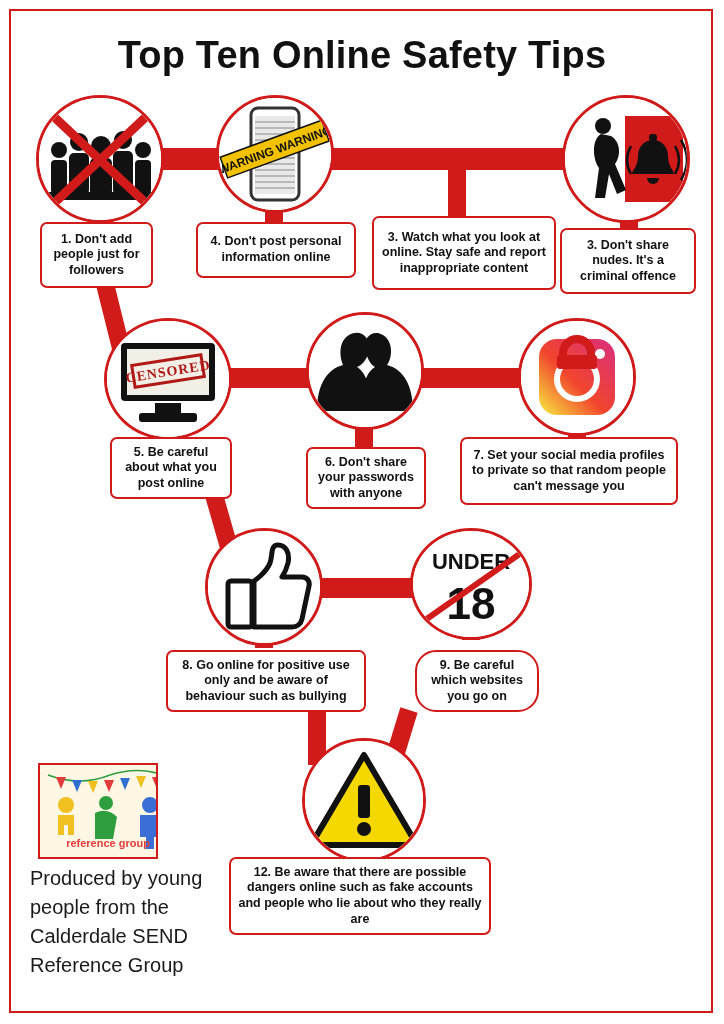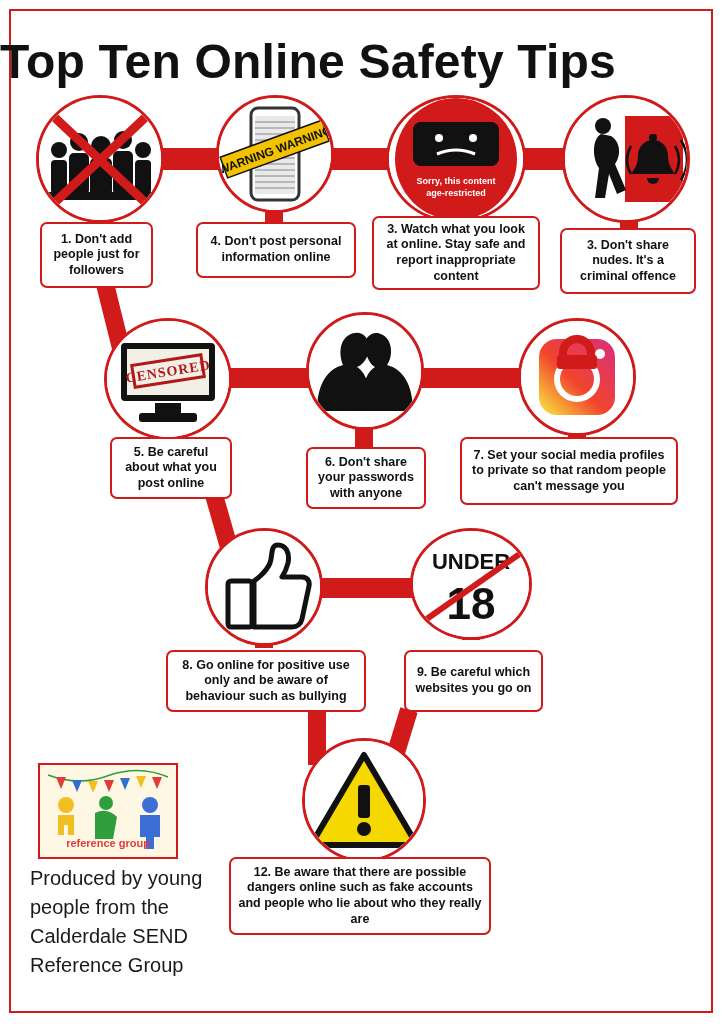--- a/index.html
+++ b/index.html
@@ -24,22 +24,22 @@
     width: 704px;
     height: 1004px;
     border: 2px solid #d11a1a;
     box-sizing: border-box;
   }
   .title {
     position: absolute;
     left: 0;
     top: 34px;
     width: 724px;
-    text-align: left;
-    font-size: 48px;
+    text-align: center;
+    font-size: 38px;
     font-weight: bold;
     color: #111111;
     letter-spacing: 0.2px;
   }
 
   
   .bar {
     position: absolute;
     background: #d11a1a;
   }
@@ -71,21 +71,21 @@
     display: flex;
     align-items: center;
     justify-content: center;
   }
 
   
   .footer-logo {
     position: absolute;
     left: 38px;
     top: 763px;
-    width: 140px;
+    width: 120px;
     height: 96px;
     border: 2px solid #d11a1a;
     background: #737373;
     box-sizing: border-box;
     overflow: hidden;
   }
   .footer-text {
     position: absolute;
     left: 30px;
     top: 864px;
@@ -172,32 +172,20 @@
             <line x1="36" y1="90" x2="76" y2="90"></line>
         </g>
       </g>
       <g transform="rotate(-20 56 52)">
         <rect x="2" y="40" width="108" height="22" fill="#f2c200" stroke="#111111" stroke-width="1.5"></rect>
         <text x="56" y="56" font-family="'Liberation Sans',sans-serif" font-size="12" font-weight="bold" fill="#111111" text-anchor="middle">WARNING WARNING</text>
       </g>
     </svg>
   </div>
 
-  <div class="circle" style="left:386px; top:95px; width:140px; height:128px;">
-    <svg width="134" height="122" viewBox="0 0 134 122">
-      <rect x="0" y="0" width="134" height="122" fill="#ffffff"></rect>
-      <circle cx="67" cy="61" r="61" fill="#d11a1a"></circle>
-      <rect x="24" y="24" width="86" height="44" rx="8" fill="#111111"></rect>
-      <circle cx="50" cy="40" r="4" fill="#ffffff"></circle>
-      <circle cx="84" cy="40" r="4" fill="#ffffff"></circle>
-      <path d="M48 56 Q67 48 86 56" stroke="#ffffff" stroke-width="3" fill="none"></path>
-      <text x="67" y="86" font-family="'Liberation Sans',sans-serif" font-size="9" font-weight="bold" fill="#ffffff" text-anchor="middle">Sorry, this content</text>
-      <text x="67" y="98" font-family="'Liberation Sans',sans-serif" font-size="9" font-weight="bold" fill="#ffffff" text-anchor="middle">age-restricted</text>
-    </svg>
-  </div>
 
   <div class="circle" style="left:562px; top:95px; width:128px; height:128px;">
     <svg width="122" height="122" viewBox="0 0 122 122">
       <rect x="0" y="0" width="122" height="122" fill="#ffffff"></rect>
       <rect x="60" y="18" width="58" height="86" fill="#d11a1a"></rect>
       <g fill="#111111">
         <circle cx="38" cy="28" r="8"></circle>
         <path d="M36 36 C26 42 28 62 34 70 L30 100 L40 100 L44 76 L52 96 L61 92 L50 66 C56 58 56 44 46 38 Z"></path>
       </g>
       <g fill="#111111">
@@ -208,21 +196,21 @@
       <g stroke="#111111" stroke-width="2.5" fill="none">
         <path d="M110 48 q8 14 0 28"></path>
         <path d="M116 42 q12 20 0 40"></path>
         <path d="M66 48 q-8 14 0 28"></path>
       </g>
     </svg>
   </div>
 
   <div class="caption" style="left:40px; top:222px; width:113px; height:66px;">1. Don't add people just for followers</div>
   <div class="caption" style="left:196px; top:222px; width:160px; height:56px;">4. Don't post personal information online</div>
-  <div class="caption" style="left:372px; top:216px; width:168px; height:74px;">3. Watch what you look at online. Stay safe and report inappropriate content</div>
+  <div class="caption" style="left:372px; top:216px; width:184px; height:74px;">3. Watch what you look at online. Stay safe and report inappropriate content</div>
   <div class="caption" style="left:560px; top:228px; width:136px; height:66px;">3. Don't share nudes. It's a criminal offence</div>
 
   <div class="circle" style="left:104px; top:318px; width:128px; height:122px;">
     <svg width="122" height="116" viewBox="0 0 122 116">
       <rect x="0" y="0" width="122" height="116" fill="#ffffff"></rect>
       <rect x="14" y="22" width="94" height="58" rx="4" fill="#111111"></rect>
       <rect x="20" y="28" width="82" height="46" fill="#f2efe6"></rect>
       <rect x="48" y="82" width="26" height="12" fill="#111111"></rect>
       <rect x="32" y="92" width="58" height="9" rx="3" fill="#111111"></rect>
       <g transform="rotate(-9 61 50)">
@@ -275,21 +263,21 @@
   <div class="circle" style="left:410px; top:528px; width:122px; height:112px;">
     <svg width="116" height="106" viewBox="0 0 116 106">
       <rect x="0" y="0" width="116" height="106" fill="#ffffff"></rect>
       <text x="58" y="38" font-family="'Liberation Sans',sans-serif" font-size="22" font-weight="bold" fill="#111111" text-anchor="middle">UNDER</text>
       <text x="58" y="88" font-family="'Liberation Sans',sans-serif" font-size="44" font-weight="bold" fill="#111111" text-anchor="middle">18</text>
       <line x1="8" y1="92" x2="108" y2="22" stroke="#d11a1a" stroke-width="6"></line>
     </svg>
   </div>
 
   <div class="caption" style="left:166px; top:650px; width:200px; height:62px;">8. Go online for positive use only and be aware of behaviour such as bullying</div>
-  <div class="caption" style="left:404px; top:650px; width:139px; height:62px;">9. Be careful which websites you go on</div>
+  <div class="caption" style="left:415px; top:650px; width:124px; height:62px;border-radius:21px;">9. Be careful which websites you go on</div>
 
   <div class="circle" style="left:302px; top:738px; width:124px; height:124px;">
     <svg width="118" height="118" viewBox="0 0 118 118">
       <rect x="0" y="0" width="118" height="118" fill="#ffffff"></rect>
       <path d="M59 14 L112 104 L6 104 Z" fill="#f5d800" stroke="#111111" stroke-width="6" stroke-linejoin="round"></path>
       <rect x="53" y="44" width="12" height="33" rx="3" fill="#111111"></rect>
       <circle cx="59" cy="88" r="7" fill="#111111"></circle>
     </svg>
   </div>
 

